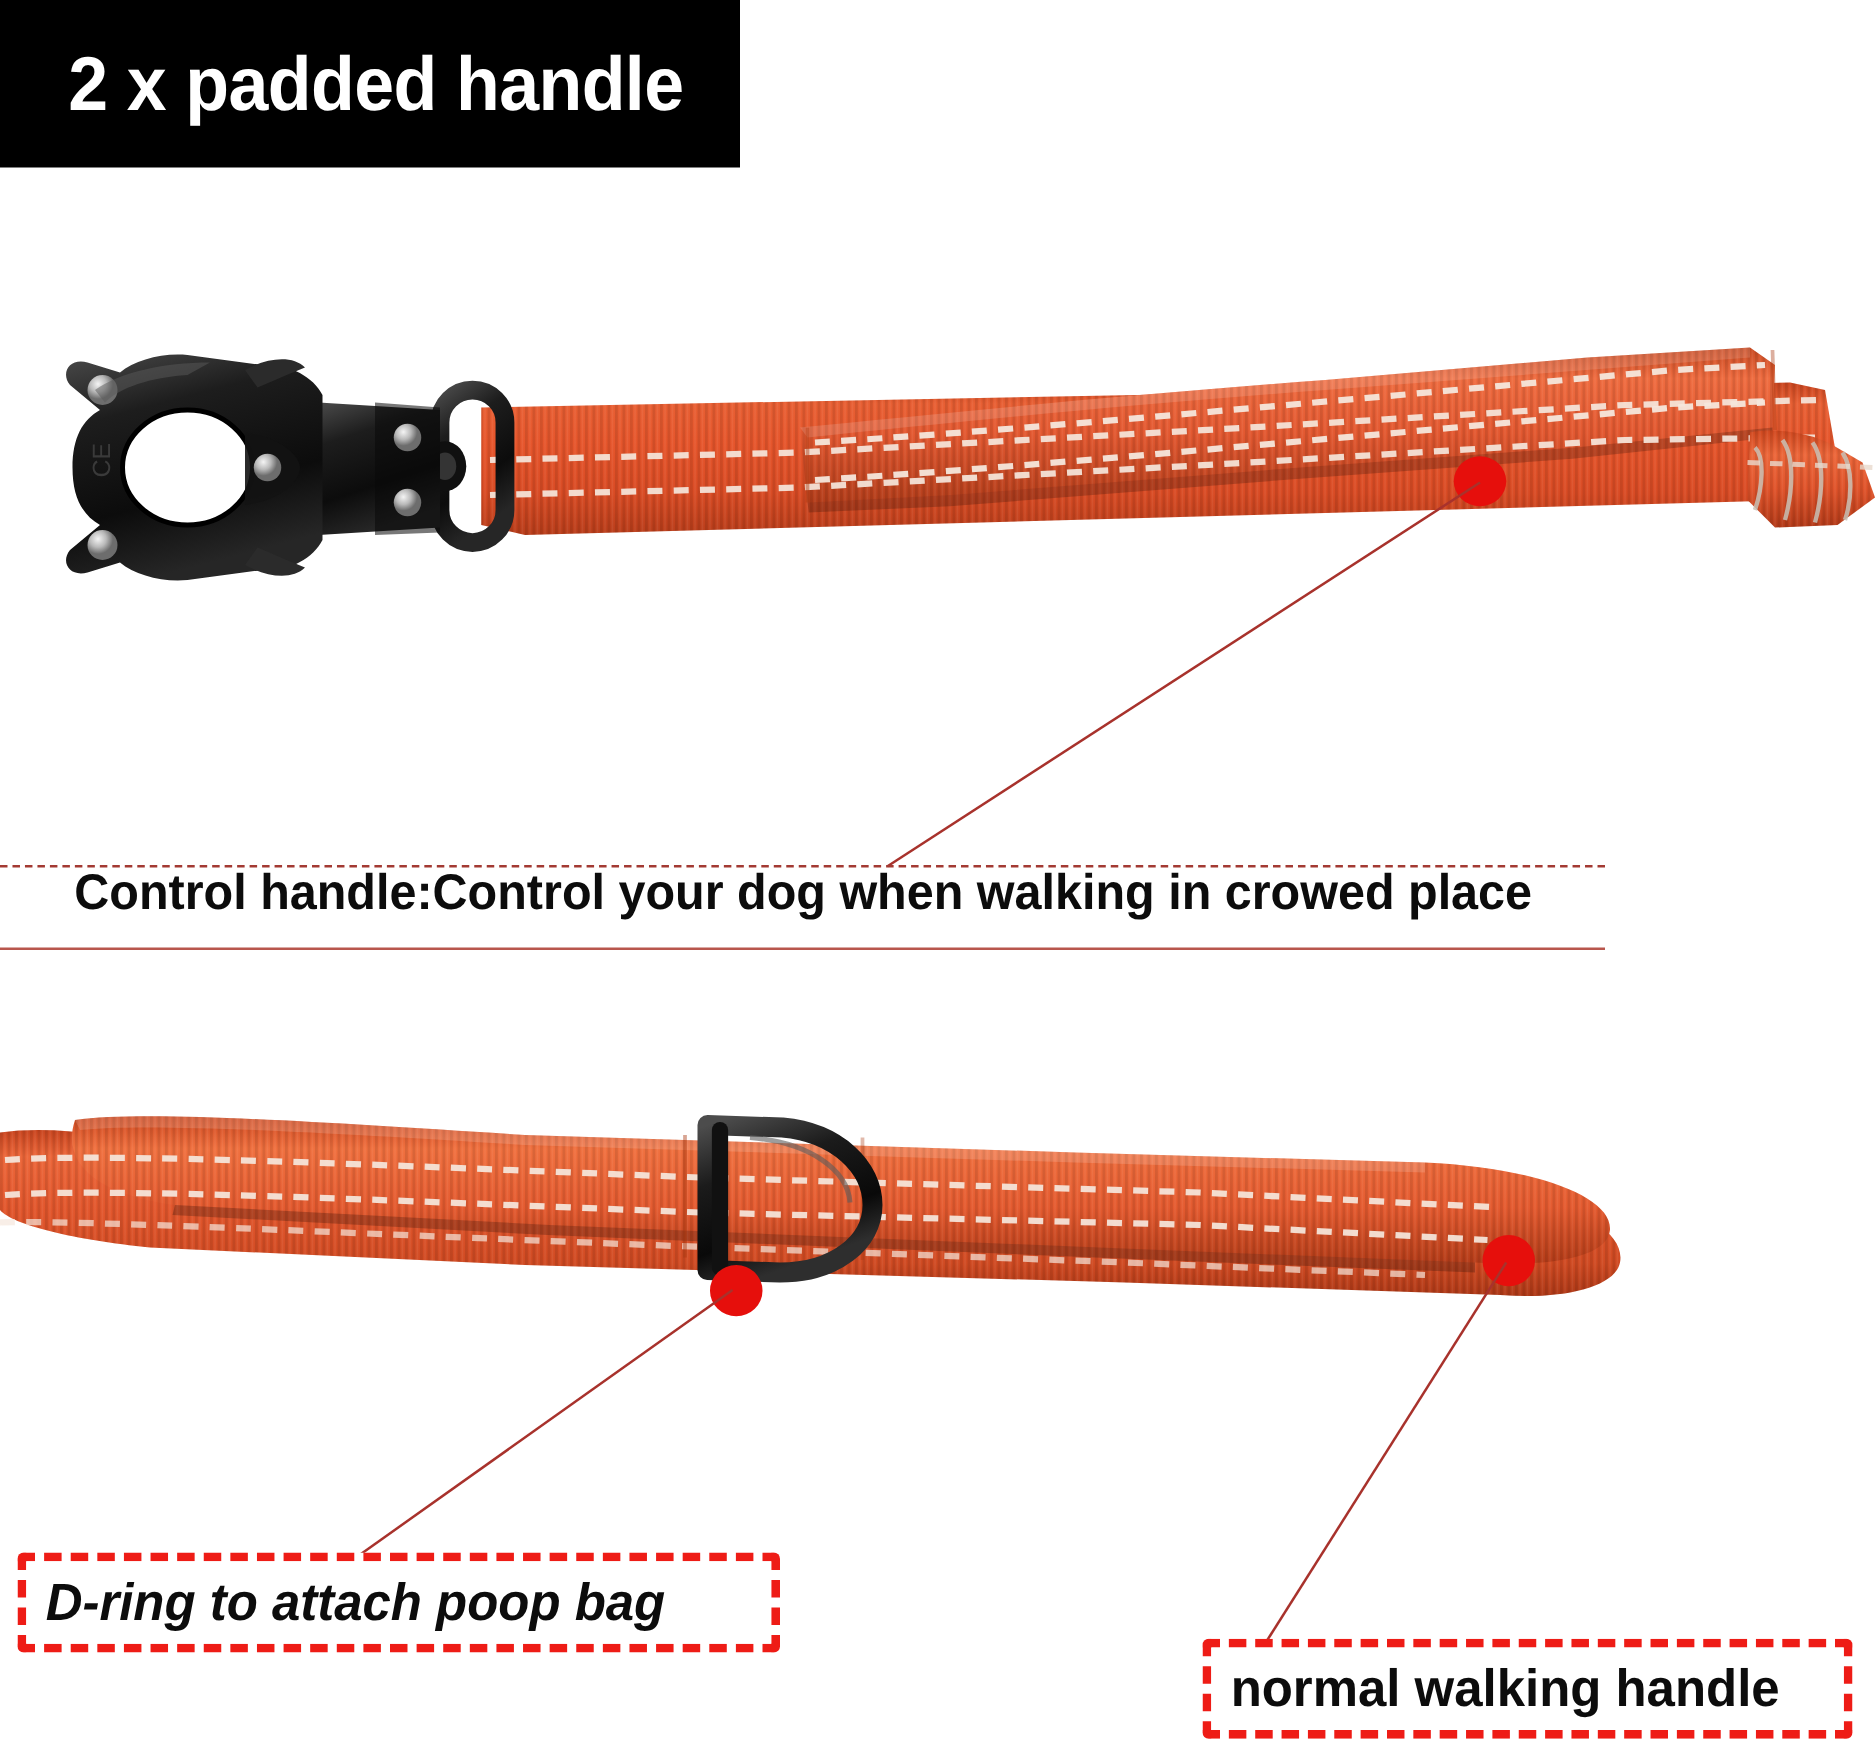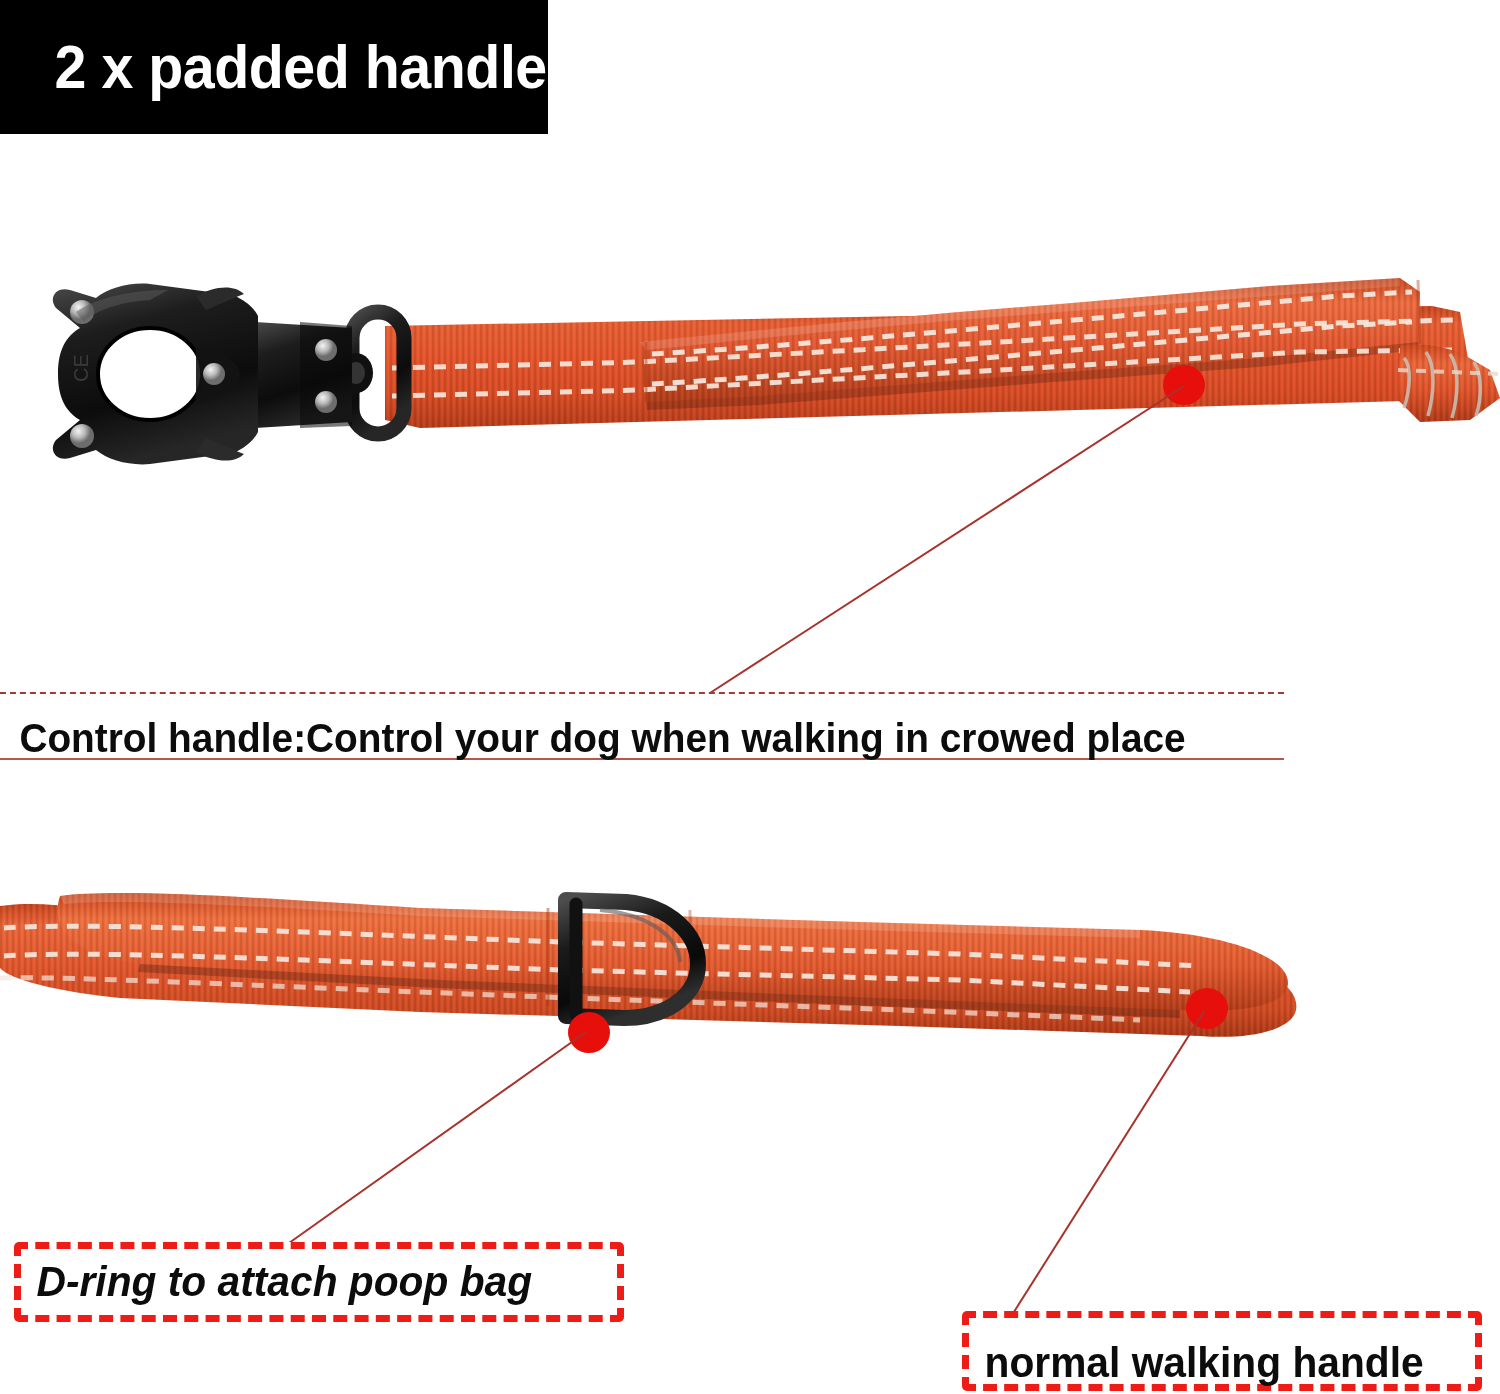--- a/index.html
+++ b/index.html
@@ -5,21 +5,21 @@
   html,body{margin:0;padding:0;background:#fff;}
   body{
     width:1500px;height:1394px;position:relative;overflow:hidden;
     font-family:"Liberation Sans","DejaVu Sans",sans-serif;
     background:#ffffff;
   }
   .stage{position:absolute;inset:0;width:1500px;height:1394px;}
 
   
   .title-banner{
-    position:absolute;left:0;top:0;width:548px;height:134px;
+    position:absolute;left:0;top:0;width:592px;height:134px;
     background:#000000;
     display:flex;align-items:center;
   }
   .title-banner .title-text{
     color:#ffffff;
     font-size:61px;
     font-weight:bold;
     letter-spacing:-0.5px;
     padding-left:58px;
     transform:scaleX(0.94);
@@ -27,21 +27,21 @@
     white-space:nowrap;
     line-height:1;
   }
 
   
   .caption-strip{
     position:absolute;left:0;top:692px;width:1284px;height:68px;
     border-top:2px dashed #a33a33;
     border-bottom:2px solid #b8564d;
     box-sizing:border-box;
-    display:flex;align-items:flex-end;
+    display:flex;align-items:flex-start;padding-left:40px;
   }
   .caption-strip .cap-text{
     font-size:40px;font-weight:bold;color:#0c0c0c;
     white-space:nowrap;padding-left:20px;
     transform:scaleX(0.97);transform-origin:left center;
     line-height:1;
   }
 
   
   .dashed-box{
@@ -50,21 +50,21 @@
     border-radius:5px;
     display:flex;align-items:center;
     background:#ffffff;
   }
   .dashed-box .box-text{
     font-size:42px;font-weight:bold;color:#0c0c0c;white-space:nowrap;
     padding-left:16px;transform:scaleX(0.97);transform-origin:left center;
     line-height:1;
   }
   #dring-box{left:14px;top:1242px;width:610px;height:80px;font-style:italic;}
-  #walk-box{left:962px;top:1311px;width:520px;height:80px;align-items:flex-end;}
+  #walk-box{left:962px;top:1311px;width:520px;height:80px;}
 
   
   .leader{position:absolute;left:0;top:0;width:1500px;height:1394px;pointer-events:none;}
 
   
   .dot{
     position:absolute;border-radius:50%;background:#e60f0c;
   }
   #dot-control{left:1163px;top:365px;width:42px;height:40px;}
   #dot-dring{left:568px;top:1012px;width:42px;height:41px;}

